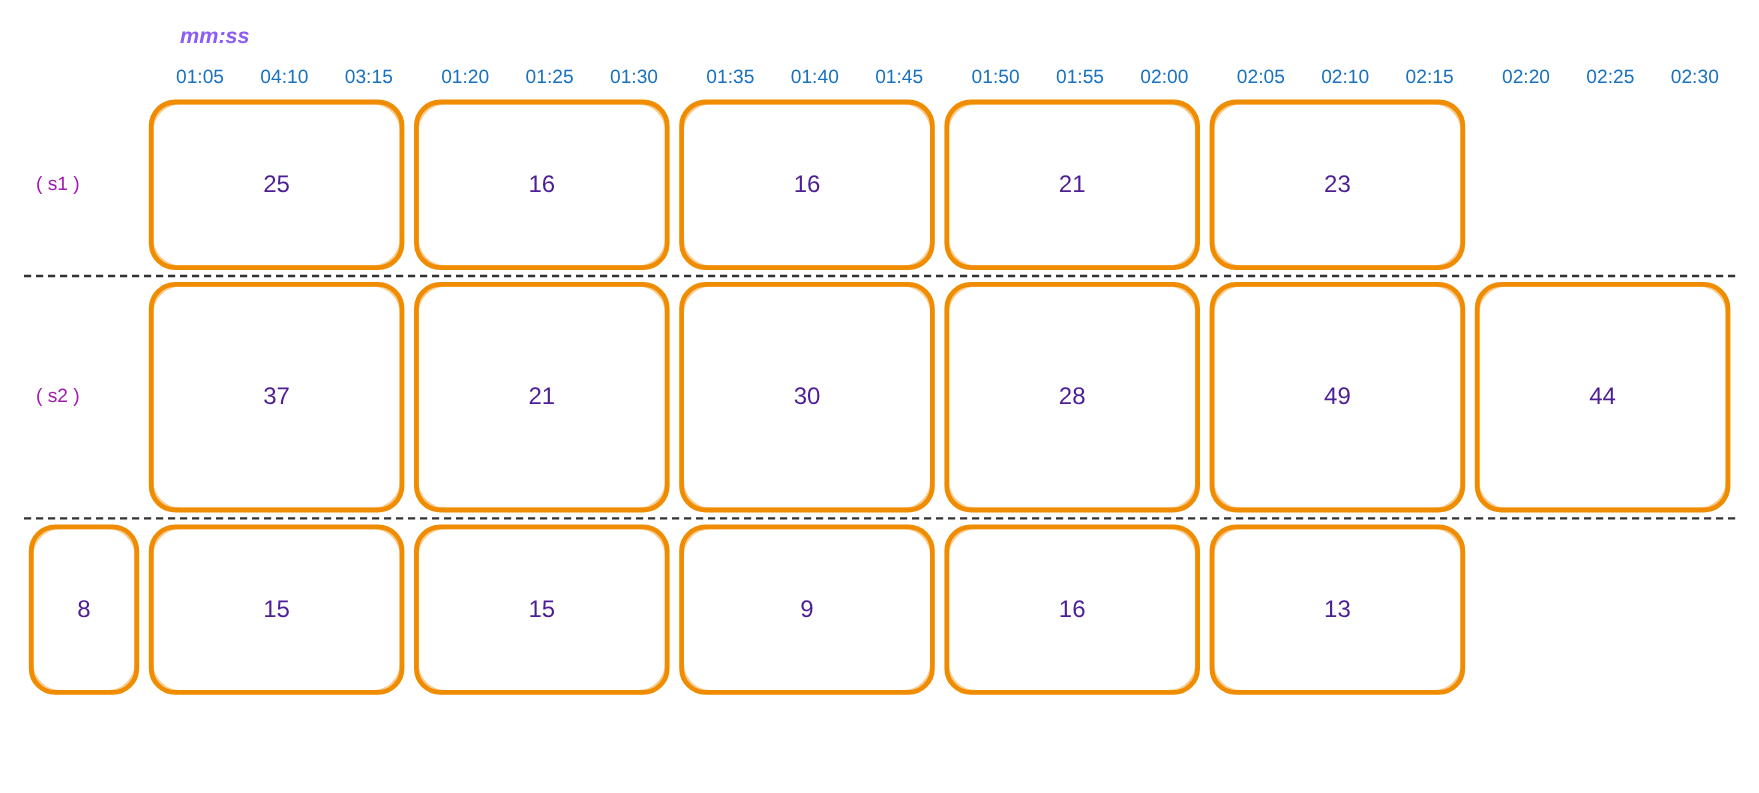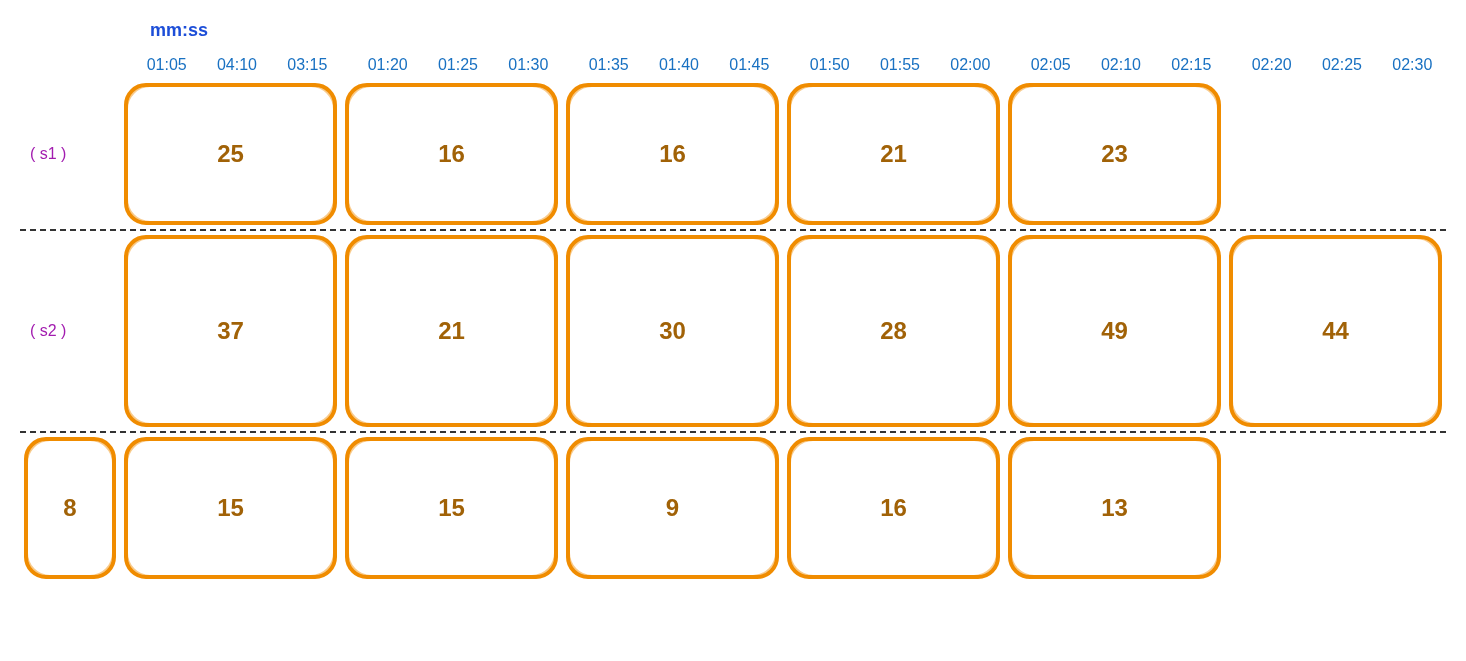--- a/index.html
+++ b/index.html
@@ -10,25 +10,26 @@
       width: 1466px;
     }
     .container {
       display: grid;
       grid-template-columns: 100px repeat(6, 1fr);
       grid-template-rows: auto auto auto auto auto;
       position: relative;
     }
     .format-label {
       grid-column: 2 / 3;
-      color: #1d4ed8;
+      color: #8b5cf6;
       font-weight: bold;
       font-size: 18px;
       padding-left: 30px;
       margin-bottom: 15px;
+      font-style: italic;
     }
     .time-header {
       display: flex;
       justify-content: space-around;
       color: #1971c2;
       font-size: 16px;
       font-weight: 500;
       padding: 0 5px 5px 5px;
     }
     .time-header span { white-space: nowrap; margin-left: 13px; }
@@ -45,23 +46,23 @@
       padding: 4px;
       display: flex;
     }
     .cell {
       border: 4px solid #f08c00;
       border-radius: 22px;
       flex: 1;
       display: flex;
       align-items: center;
       justify-content: center;
-      font-size: 24px;
-      color: #a16207;
-      font-weight: 700;
+      font-size: 20px;
+      color: #4c1d95;
+      font-weight: 400;
       position: relative;
     }
     .cell::after {
       content: "";
       position: absolute;
       inset: -2px;
       border: 2px solid #f08c00;
       border-radius: 24px;
       opacity: 0.45;
       pointer-events: none;

